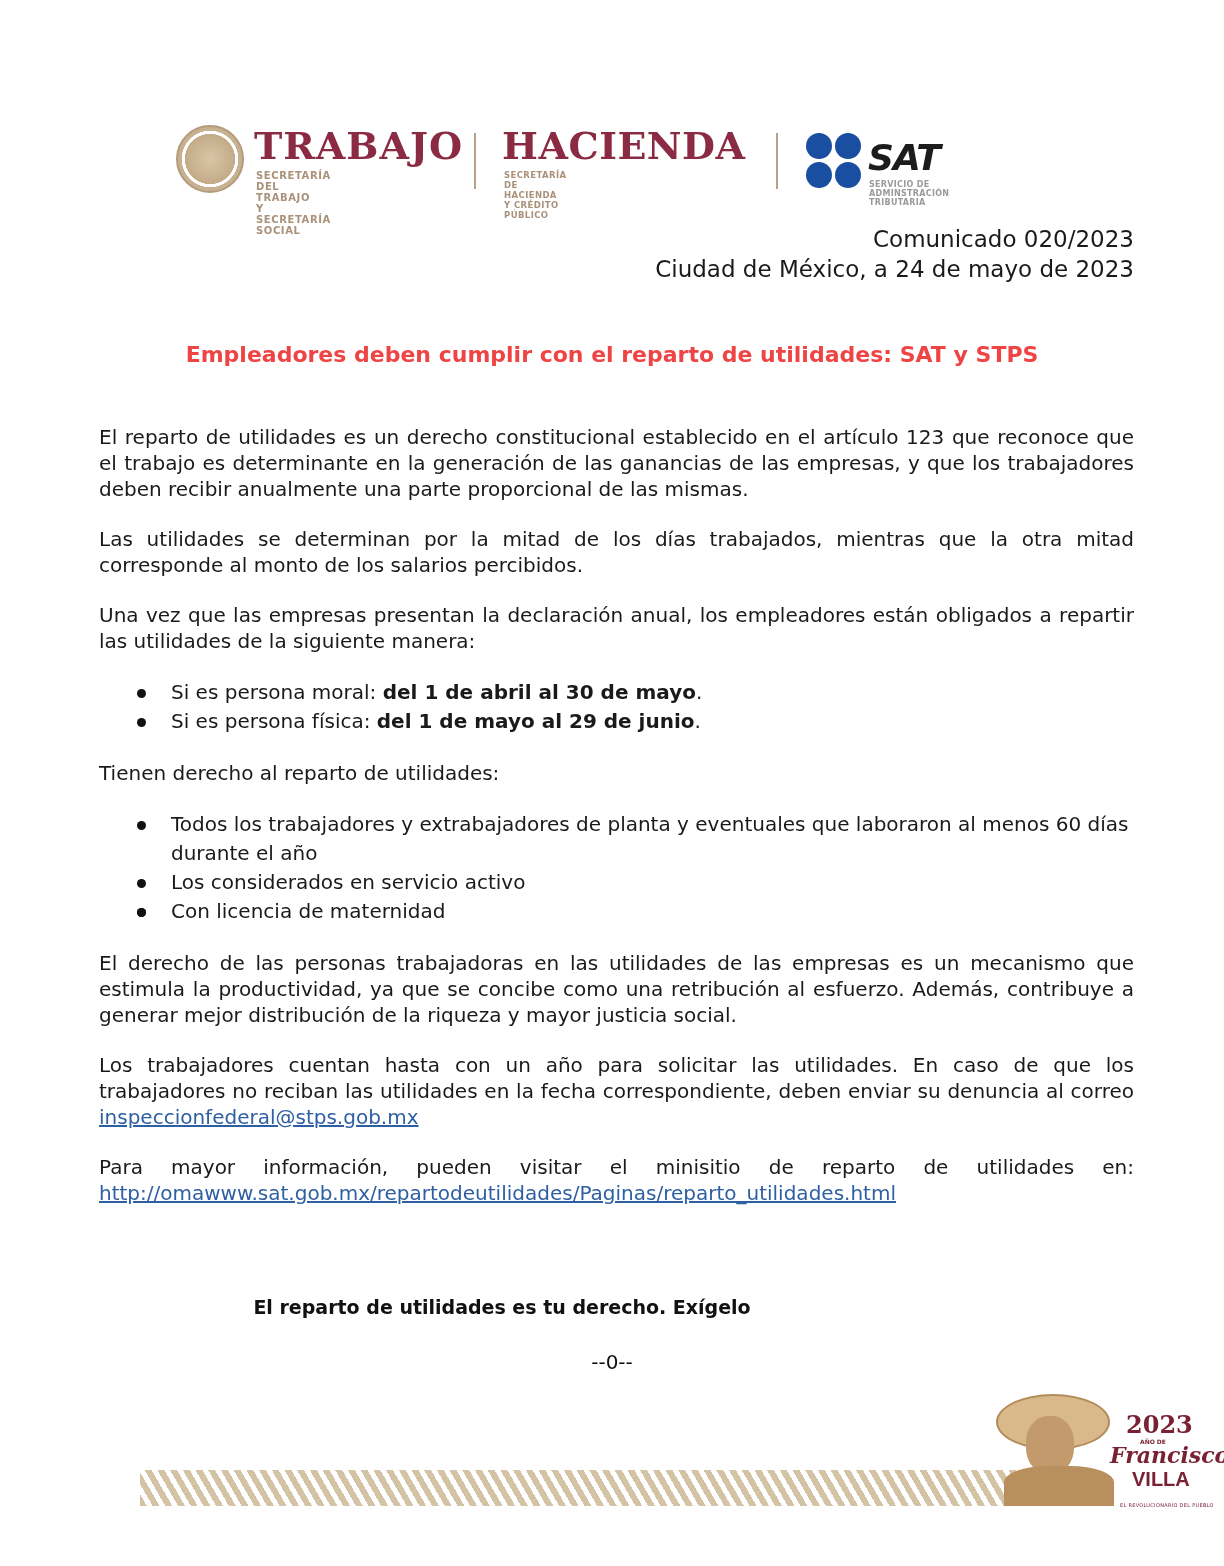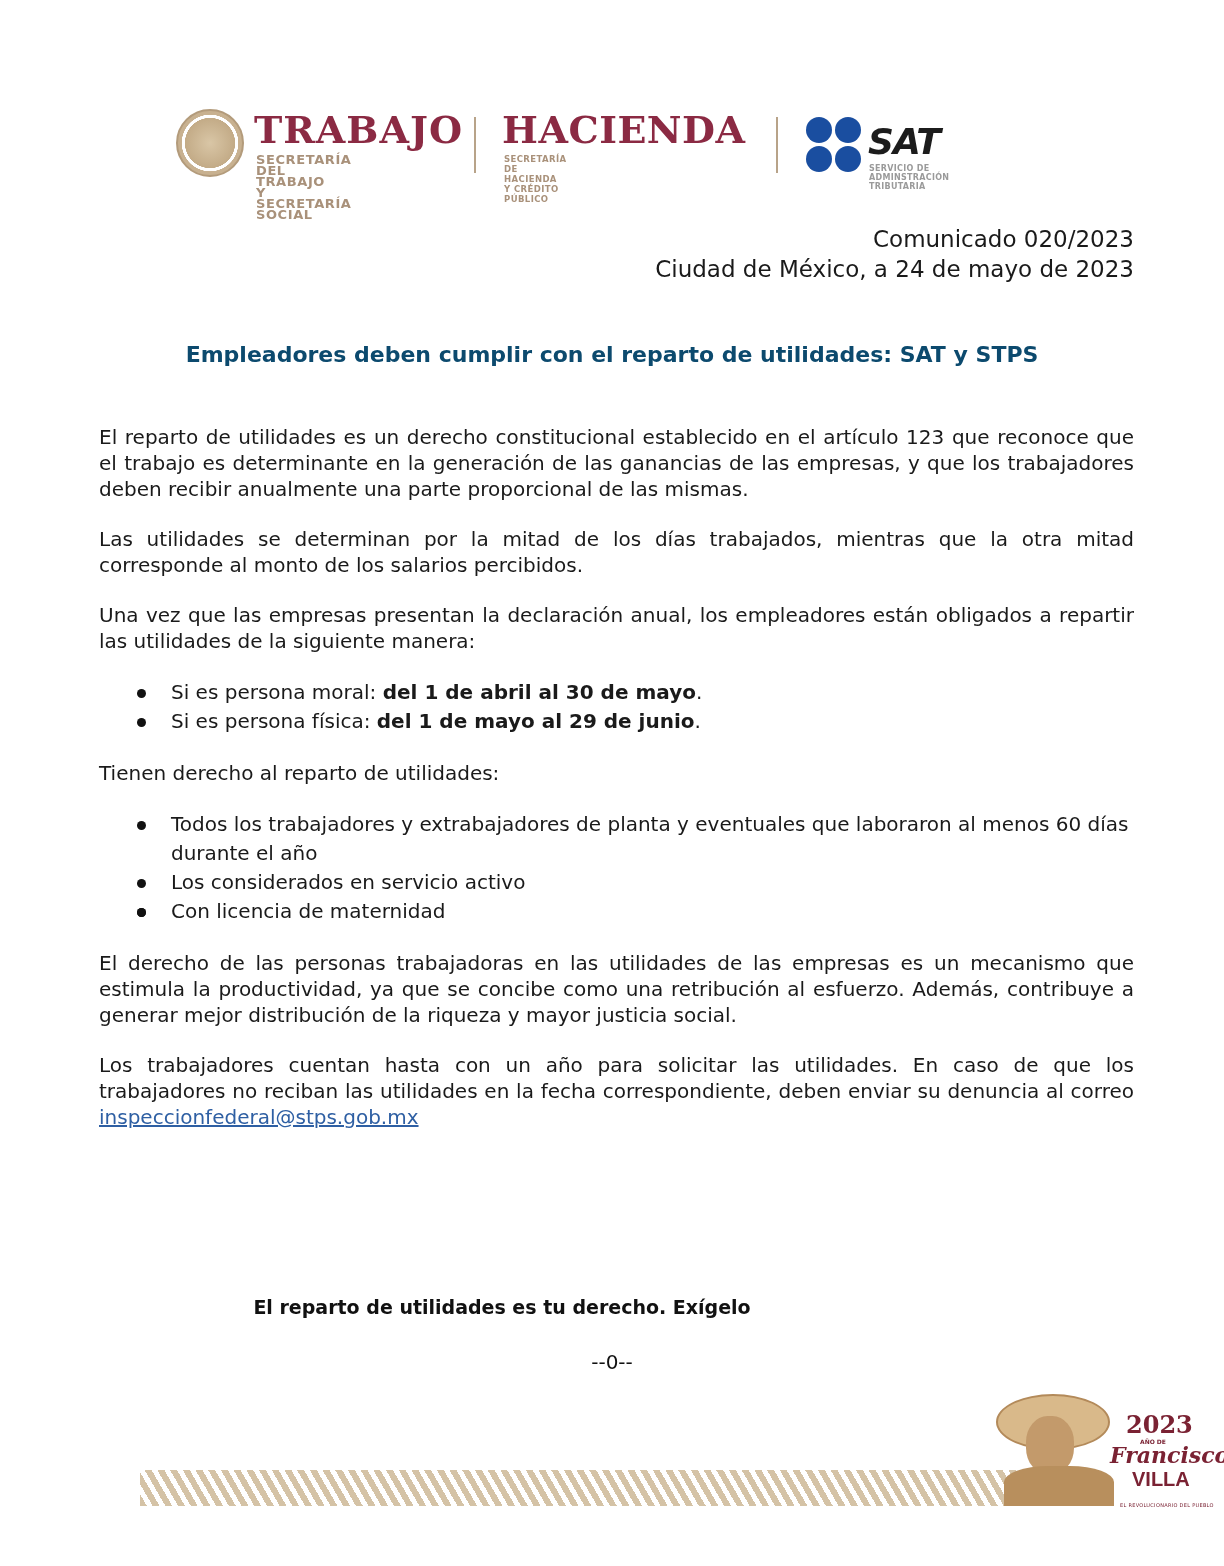--- a/index.html
+++ b/index.html
@@ -1,36 +1,36 @@
 <!DOCTYPE html>
 <html><head>
 <meta charset="utf-8">
 <style>
   html, body { margin:0; padding:0; background:#ffffff; }
   body { width:1224px; height:1566px; position:relative; overflow:hidden;
          font-family:"DejaVu Sans", sans-serif; color:#111; }
-  .header { position:absolute; top:105px; left:170px; width:910px; height:80px; }
+  .header { position:absolute; top:121px; left:170px; width:910px; height:80px; }
   .logo { position:absolute; top:0; }
   .seal { position:absolute; left:6px; top:4px; width:68px; height:68px; border-radius:50%;
           border:2px solid #b39b7b; box-sizing:border-box; background:radial-gradient(circle,#d9c6a6 0%,#c3ab87 55%,#fff 56%,#fff 62%,#c8b190 63%); }
   .trabajo-title { position:absolute; left:84px; top:2px; font-family:"DejaVu Serif", serif; font-weight:bold;
           font-size:38px; color:#8b2a43; letter-spacing:1px; }
-  .trabajo-sub { position:absolute; left:86px; top:49px; font-size:13px; font-weight:bold; color:#a9917a; line-height:11px; letter-spacing:0.6px; }
+  .trabajo-sub { position:absolute; left:86px; top:49px; font-size:10px; font-weight:bold; color:#a9917a; line-height:11px; letter-spacing:0.6px; }
   .divider { position:absolute; width:2px; height:56px; background:#b8a389; top:12px; }
   .hac-title { position:absolute; left:332px; top:2px; font-family:"DejaVu Serif", serif; font-weight:bold;
           font-size:38px; color:#8b2a43; letter-spacing:0.5px; }
   .hac-sub { position:absolute; left:334px; top:49px; font-size:8.5px; font-weight:bold; color:#a9917a; letter-spacing:0.4px; }
   .sat-dots { position:absolute; left:636px; top:12px; width:56px; height:56px; }
   .sat-dots span { position:absolute; width:26px; height:26px; border-radius:50%; background:#1a4ea0; }
   .sat-title { position:absolute; left:698px; top:16px; font-family:"DejaVu Sans", sans-serif; font-weight:bold;
           font-size:36px; color:#1c1c1c; letter-spacing:-1px; font-style:italic; }
   .sat-sub { position:absolute; left:699px; top:59px; font-size:8px; font-weight:bold; color:#9a9a9a; letter-spacing:0.3px; }
 
   .ref { position:absolute; right:90px; top:224px; text-align:right; font-size:23px; line-height:30px; color:#1a1a1a; }
-  .title { position:absolute; left:0; width:1224px; top:342px; text-align:center; font-weight:bold; font-size:22px; color:#0c4a6e; }
+  .title { position:absolute; left:0; width:1224px; top:342px; text-align:center; font-weight:bold; font-size:22px; color:#ef4444; }
 
   .content { position:absolute; left:99px; width:1035px; top:424px; font-size:20px; line-height:26px; color:#1a1a1a; }
   .para { text-align:justify; margin:0 0 24px 0; }
   ul.bul { list-style:none; margin:16px 0 24px 0; padding:0; }
   ul.bul li { position:relative; padding-left:72px; line-height:29px; }
   ul.bul li .dot { position:absolute; left:38px; top:11px; width:9px; height:9px; border-radius:50%; background:#111; }
   .bold { font-weight:bold; }
   a.link { color:#2e5fa3; text-decoration:underline; }
 
   .closing { position:absolute; left:0; width:1004px; top:1296px; text-align:center; font-weight:bold; font-size:19px; color:#111; }
@@ -96,20 +96,21 @@
   </ul>
   <p class="para">Tienen derecho al reparto de utilidades:</p>
   <ul class="bul">
     <li><span class="dot"></span><span>Todos los trabajadores y extrabajadores de planta y eventuales que laboraron al menos 60 días durante el año</span></li>
     <li><span class="dot"></span><span>Los considerados en servicio activo</span></li>
     <li><span class="dot"></span></li>
     <li><span class="dot"></span><span>Con licencia de maternidad</span></li>
   </ul>
   <p class="para">El derecho de las personas trabajadoras en las utilidades de las empresas es un mecanismo que estimula la productividad, ya que se concibe como una retribución al esfuerzo. Además, contribuye a generar mejor distribución de la riqueza y mayor justicia social.</p>
   <p class="para"><span>Los trabajadores cuentan hasta con un año para solicitar las utilidades. En caso de que los trabajadores no reciban las utilidades en la fecha correspondiente, deben enviar su denuncia al correo </span><a class="link">inspeccionfederal@stps.gob.mx</a></p>
+  <p class="para"><span>Para mayor información, pueden visitar el minisitio de reparto de utilidades en: </span><a class="link">http://omawww.sat.gob.mx/repartodeutilidades/Paginas/reparto_utilidades.html</a></p>
 </div>
 
 <div class="closing">El reparto de utilidades es tu derecho. Exígelo</div>
 <div class="end">--0--</div>
 
 <div class="pattern"></div>
 
 <div class="villa">
   <div class="hat"></div>
   <div class="face"></div>

